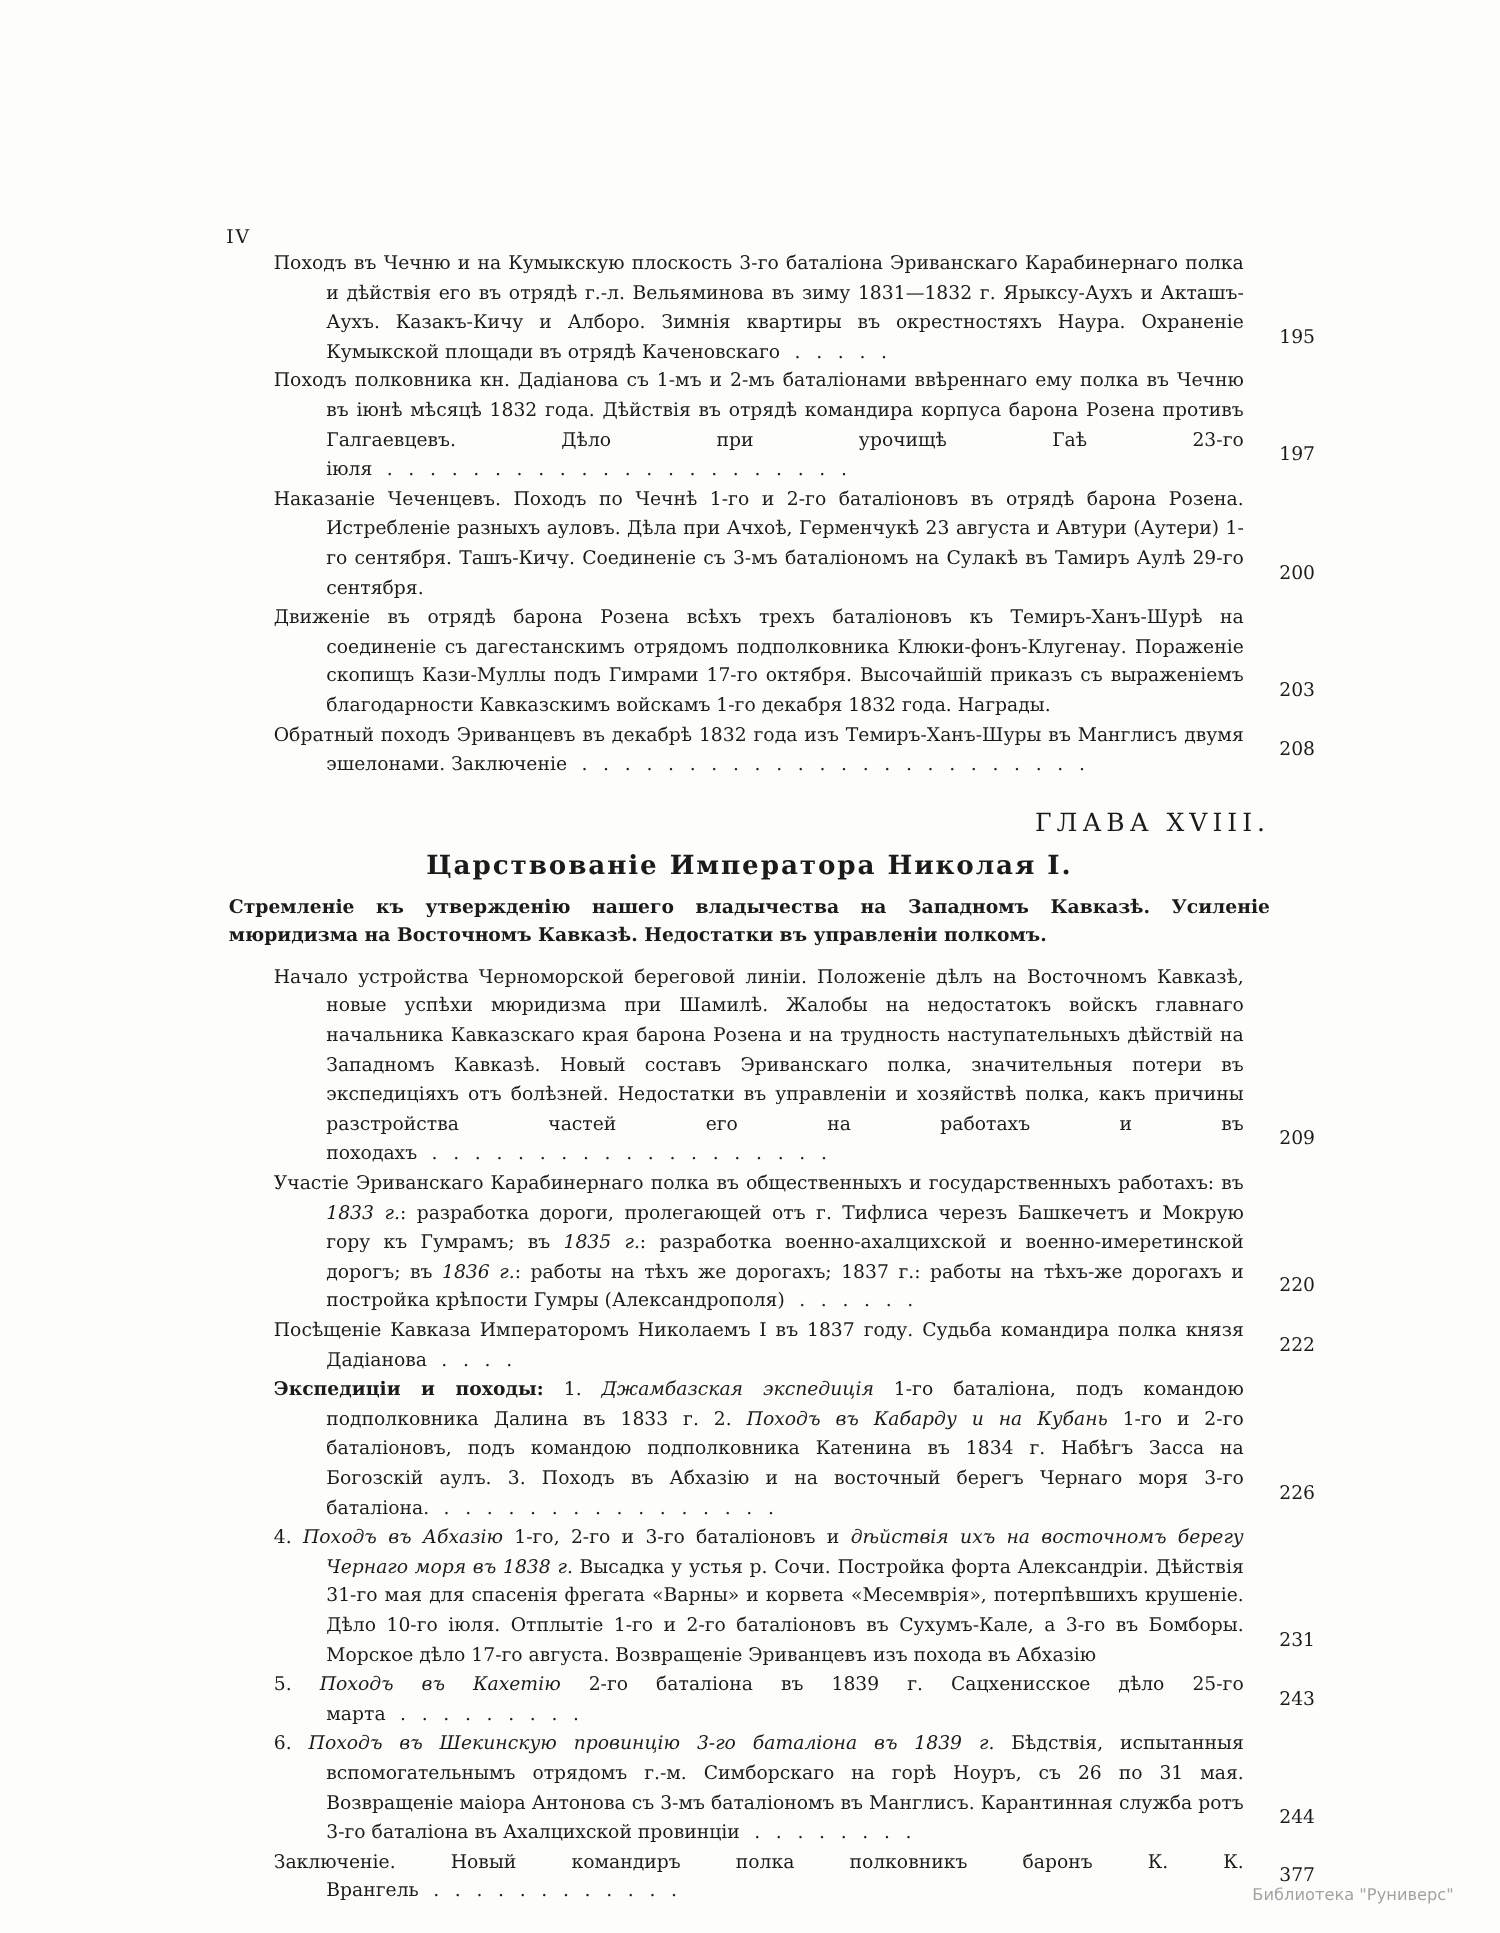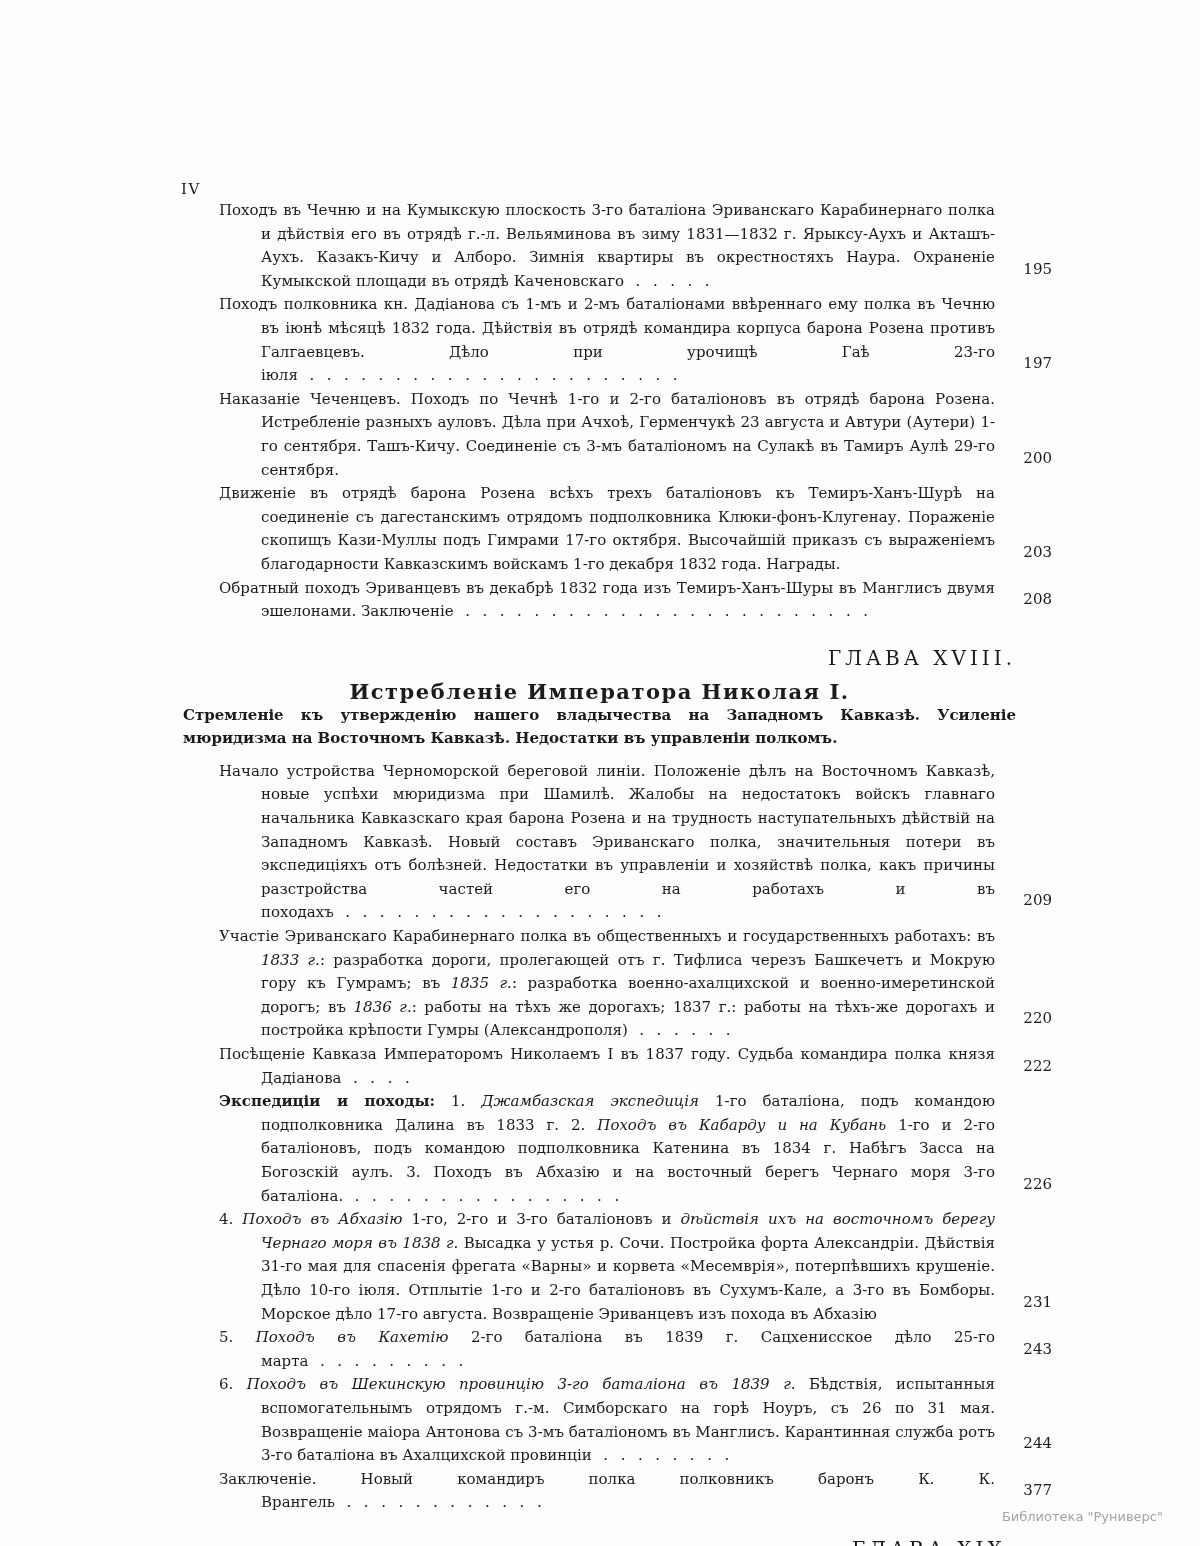--- a/index.html
+++ b/index.html
@@ -60,20 +60,21 @@
     font-size: 21px;
     font-weight: bold;
     letter-spacing: 1.5px;
     margin-top: 9px;
   }
   .chapter-subtitle {
     font-weight: bold;
     font-size: 15px;
     line-height: 23.6px;
     text-align: justify;
+    margin-top: 10px;
     margin-bottom: 9px;
   }
   .watermark {
     position: absolute;
     right: 37px;
     bottom: 22px;
     font-family: "DejaVu Sans", "Liberation Sans", sans-serif;
     font-size: 13px;
     color: var(--watermark-color, #a3a3a3);
   }
@@ -89,21 +90,21 @@
 
     <div class="entries">
         <div class="entry"><span class="entry-text"><span class="seg normal">Походъ въ Чечню и на Кумыкскую плоскость 3-го баталіона Эриванскаго Карабинернаго полка и дѣйствія его въ отрядѣ г.-л. Вельяминова въ зиму 1831—1832 г. Ярыксу-Аухъ и Акташъ-Аухъ. Казакъ-Кичу и Алборо. Зимнія квартиры въ окрестностяхъ Наура. Охраненіе Кумыкской площади въ отрядѣ Каченовскаго</span><span class="leader-dots">&nbsp;&nbsp;.&nbsp;&nbsp;.&nbsp;&nbsp;.&nbsp;&nbsp;.&nbsp;&nbsp;.</span></span><span class="entry-page">195</span></div>
         <div class="entry"><span class="entry-text"><span class="seg normal">Походъ полковника кн. Дадіанова съ 1-мъ и 2-мъ баталіонами ввѣреннаго ему полка въ Чечню въ іюнѣ мѣсяцѣ 1832 года. Дѣйствія въ отрядѣ командира корпуса барона Розена противъ Галгаевцевъ. Дѣло при урочищѣ Гаѣ 23-го іюля</span><span class="leader-dots">&nbsp;&nbsp;.&nbsp;&nbsp;.&nbsp;&nbsp;.&nbsp;&nbsp;.&nbsp;&nbsp;.&nbsp;&nbsp;.&nbsp;&nbsp;.&nbsp;&nbsp;.&nbsp;&nbsp;.&nbsp;&nbsp;.&nbsp;&nbsp;.&nbsp;&nbsp;.&nbsp;&nbsp;.&nbsp;&nbsp;.&nbsp;&nbsp;.&nbsp;&nbsp;.&nbsp;&nbsp;.&nbsp;&nbsp;.&nbsp;&nbsp;.&nbsp;&nbsp;.&nbsp;&nbsp;.&nbsp;&nbsp;.</span></span><span class="entry-page">197</span></div>
         <div class="entry"><span class="entry-text"><span class="seg normal">Наказаніе Чеченцевъ. Походъ по Чечнѣ 1-го и 2-го баталіоновъ въ отрядѣ барона Розена. Истребленіе разныхъ ауловъ. Дѣла при Ачхоѣ, Герменчукѣ 23 августа и Автури (Аутери) 1-го сентября. Ташъ-Кичу. Соединеніе съ 3-мъ баталіономъ на Сулакѣ въ Тамиръ Аулѣ 29-го сентября.</span></span><span class="entry-page">200</span></div>
         <div class="entry"><span class="entry-text"><span class="seg normal">Движеніе въ отрядѣ барона Розена всѣхъ трехъ баталіоновъ къ Темиръ-Ханъ-Шурѣ на соединеніе съ дагестанскимъ отрядомъ подполковника Клюки-фонъ-Клугенау. Пораженіе скопищъ Кази-Муллы подъ Гимрами 17-го октября. Высочайшій приказъ съ выраженіемъ благодарности Кавказскимъ войскамъ 1-го декабря 1832 года. Награды.</span></span><span class="entry-page">203</span></div>
         <div class="entry"><span class="entry-text"><span class="seg normal">Обратный походъ Эриванцевъ въ декабрѣ 1832 года изъ Темиръ-Ханъ-Шуры въ Манглисъ двумя эшелонами. Заключеніе</span><span class="leader-dots">&nbsp;&nbsp;.&nbsp;&nbsp;.&nbsp;&nbsp;.&nbsp;&nbsp;.&nbsp;&nbsp;.&nbsp;&nbsp;.&nbsp;&nbsp;.&nbsp;&nbsp;.&nbsp;&nbsp;.&nbsp;&nbsp;.&nbsp;&nbsp;.&nbsp;&nbsp;.&nbsp;&nbsp;.&nbsp;&nbsp;.&nbsp;&nbsp;.&nbsp;&nbsp;.&nbsp;&nbsp;.&nbsp;&nbsp;.&nbsp;&nbsp;.&nbsp;&nbsp;.&nbsp;&nbsp;.&nbsp;&nbsp;.&nbsp;&nbsp;.&nbsp;&nbsp;.</span></span><span class="entry-page">208</span></div>
       </div>
 
     <div class="chapter-label">ГЛАВА XVIII.</div>
-    <div class="chapter-title">Истребленіе Императора Николая I.</div>
+    <div class="chapter-title">Царствованіе Императора Николая I.</div>
     <div class="chapter-subtitle">Стремленіе къ утвержденію нашего владычества на Западномъ Кавказѣ. Усиленіе мюридизма на Восточномъ Кавказѣ. Недостатки въ управленіи полкомъ.</div>
     <div class="entries">
         <div class="entry"><span class="entry-text"><span class="seg normal">Начало устройства Черноморской береговой линіи. Положеніе дѣлъ на Восточномъ Кавказѣ, новые успѣхи мюридизма при Шамилѣ. Жалобы на недостатокъ войскъ главнаго начальника Кавказскаго края барона Розена и на трудность наступательныхъ дѣйствій на Западномъ Кавказѣ. Новый составъ Эриванскаго полка, значительныя потери въ экспедиціяхъ отъ болѣзней. Недостатки въ управленіи и хозяйствѣ полка, какъ причины разстройства частей его на работахъ и въ походахъ</span><span class="leader-dots">&nbsp;&nbsp;.&nbsp;&nbsp;.&nbsp;&nbsp;.&nbsp;&nbsp;.&nbsp;&nbsp;.&nbsp;&nbsp;.&nbsp;&nbsp;.&nbsp;&nbsp;.&nbsp;&nbsp;.&nbsp;&nbsp;.&nbsp;&nbsp;.&nbsp;&nbsp;.&nbsp;&nbsp;.&nbsp;&nbsp;.&nbsp;&nbsp;.&nbsp;&nbsp;.&nbsp;&nbsp;.&nbsp;&nbsp;.&nbsp;&nbsp;.</span></span><span class="entry-page">209</span></div>
         <div class="entry"><span class="entry-text"><span class="seg normal">Участіе Эриванскаго Карабинернаго полка въ общественныхъ и государственныхъ работахъ: въ </span><span class="seg italic">1833 г.</span><span class="seg normal">: разработка дороги, пролегающей отъ г. Тифлиса черезъ Башкечетъ и Мокрую гору къ Гумрамъ; въ </span><span class="seg italic">1835 г.</span><span class="seg normal">: разработка военно-ахалцихской и военно-имеретинской дорогъ; въ </span><span class="seg italic">1836 г.</span><span class="seg normal">: работы на тѣхъ же дорогахъ; 1837 г.: работы на тѣхъ-же дорогахъ и постройка крѣпости Гумры (Александрополя)</span><span class="leader-dots">&nbsp;&nbsp;.&nbsp;&nbsp;.&nbsp;&nbsp;.&nbsp;&nbsp;.&nbsp;&nbsp;.&nbsp;&nbsp;.</span></span><span class="entry-page">220</span></div>
         <div class="entry"><span class="entry-text"><span class="seg normal">Посѣщеніе Кавказа Императоромъ Николаемъ I въ 1837 году. Судьба командира полка князя Дадіанова</span><span class="leader-dots">&nbsp;&nbsp;.&nbsp;&nbsp;.&nbsp;&nbsp;.&nbsp;&nbsp;.</span></span><span class="entry-page">222</span></div>
         <div class="entry"><span class="entry-text"><span class="seg bold">Экспедиціи и походы:</span><span class="seg normal"> 1. </span><span class="seg italic">Джамбазская экспедиція</span><span class="seg normal"> 1-го баталіона, подъ командою подполковника Далина въ 1833 г. 2. </span><span class="seg italic">Походъ въ Кабарду и на Кубань</span><span class="seg normal"> 1-го и 2-го баталіоновъ, подъ командою подполковника Катенина въ 1834 г. Набѣгъ Засса на Богозскій аулъ. 3. Походъ въ Абхазію и на восточный берегъ Чернаго моря 3-го баталіона.</span><span class="leader-dots">&nbsp;&nbsp;.&nbsp;&nbsp;.&nbsp;&nbsp;.&nbsp;&nbsp;.&nbsp;&nbsp;.&nbsp;&nbsp;.&nbsp;&nbsp;.&nbsp;&nbsp;.&nbsp;&nbsp;.&nbsp;&nbsp;.&nbsp;&nbsp;.&nbsp;&nbsp;.&nbsp;&nbsp;.&nbsp;&nbsp;.&nbsp;&nbsp;.&nbsp;&nbsp;.</span></span><span class="entry-page">226</span></div>
         <div class="entry"><span class="entry-text"><span class="seg normal">4. </span><span class="seg italic">Походъ въ Абхазію</span><span class="seg normal"> 1-го, 2-го и 3-го баталіоновъ и </span><span class="seg italic">дѣйствія ихъ на восточномъ берегу Чернаго моря въ 1838 г.</span><span class="seg normal"> Высадка у устья р. Сочи. Постройка форта Александріи. Дѣйствія 31-го мая для спасенія фрегата «Варны» и корвета «Месемврія», потерпѣвшихъ крушеніе. Дѣло 10-го іюля. Отплытіе 1-го и 2-го баталіоновъ въ Сухумъ-Кале, а 3-го въ Бомборы. Морское дѣло 17-го августа. Возвращеніе Эриванцевъ изъ похода въ Абхазію</span></span><span class="entry-page">231</span></div>
         <div class="entry"><span class="entry-text"><span class="seg normal">5. </span><span class="seg italic">Походъ въ Кахетію</span><span class="seg normal"> 2-го баталіона въ 1839 г. Сацхенисское дѣло 25-го марта</span><span class="leader-dots">&nbsp;&nbsp;.&nbsp;&nbsp;.&nbsp;&nbsp;.&nbsp;&nbsp;.&nbsp;&nbsp;.&nbsp;&nbsp;.&nbsp;&nbsp;.&nbsp;&nbsp;.&nbsp;&nbsp;.</span></span><span class="entry-page">243</span></div>
         <div class="entry"><span class="entry-text"><span class="seg normal">6. </span><span class="seg italic">Походъ въ Шекинскую провинцію 3-го баталіона въ 1839 г.</span><span class="seg normal"> Бѣдствія, испытанныя вспомогательнымъ отрядомъ г.-м. Симборскаго на горѣ Ноуръ, съ 26 по 31 мая. Возвращеніе маіора Антонова съ 3-мъ баталіономъ въ Манглисъ. Карантинная служба ротъ 3-го баталіона въ Ахалцихской провинціи</span><span class="leader-dots">&nbsp;&nbsp;.&nbsp;&nbsp;.&nbsp;&nbsp;.&nbsp;&nbsp;.&nbsp;&nbsp;.&nbsp;&nbsp;.&nbsp;&nbsp;.&nbsp;&nbsp;.</span></span><span class="entry-page">244</span></div>
         <div class="entry"><span class="entry-text"><span class="seg normal">Заключеніе. Новый командиръ полка полковникъ баронъ К. К. Врангель</span><span class="leader-dots">&nbsp;&nbsp;.&nbsp;&nbsp;.&nbsp;&nbsp;.&nbsp;&nbsp;.&nbsp;&nbsp;.&nbsp;&nbsp;.&nbsp;&nbsp;.&nbsp;&nbsp;.&nbsp;&nbsp;.&nbsp;&nbsp;.&nbsp;&nbsp;.&nbsp;&nbsp;.</span></span><span class="entry-page">377</span></div>

